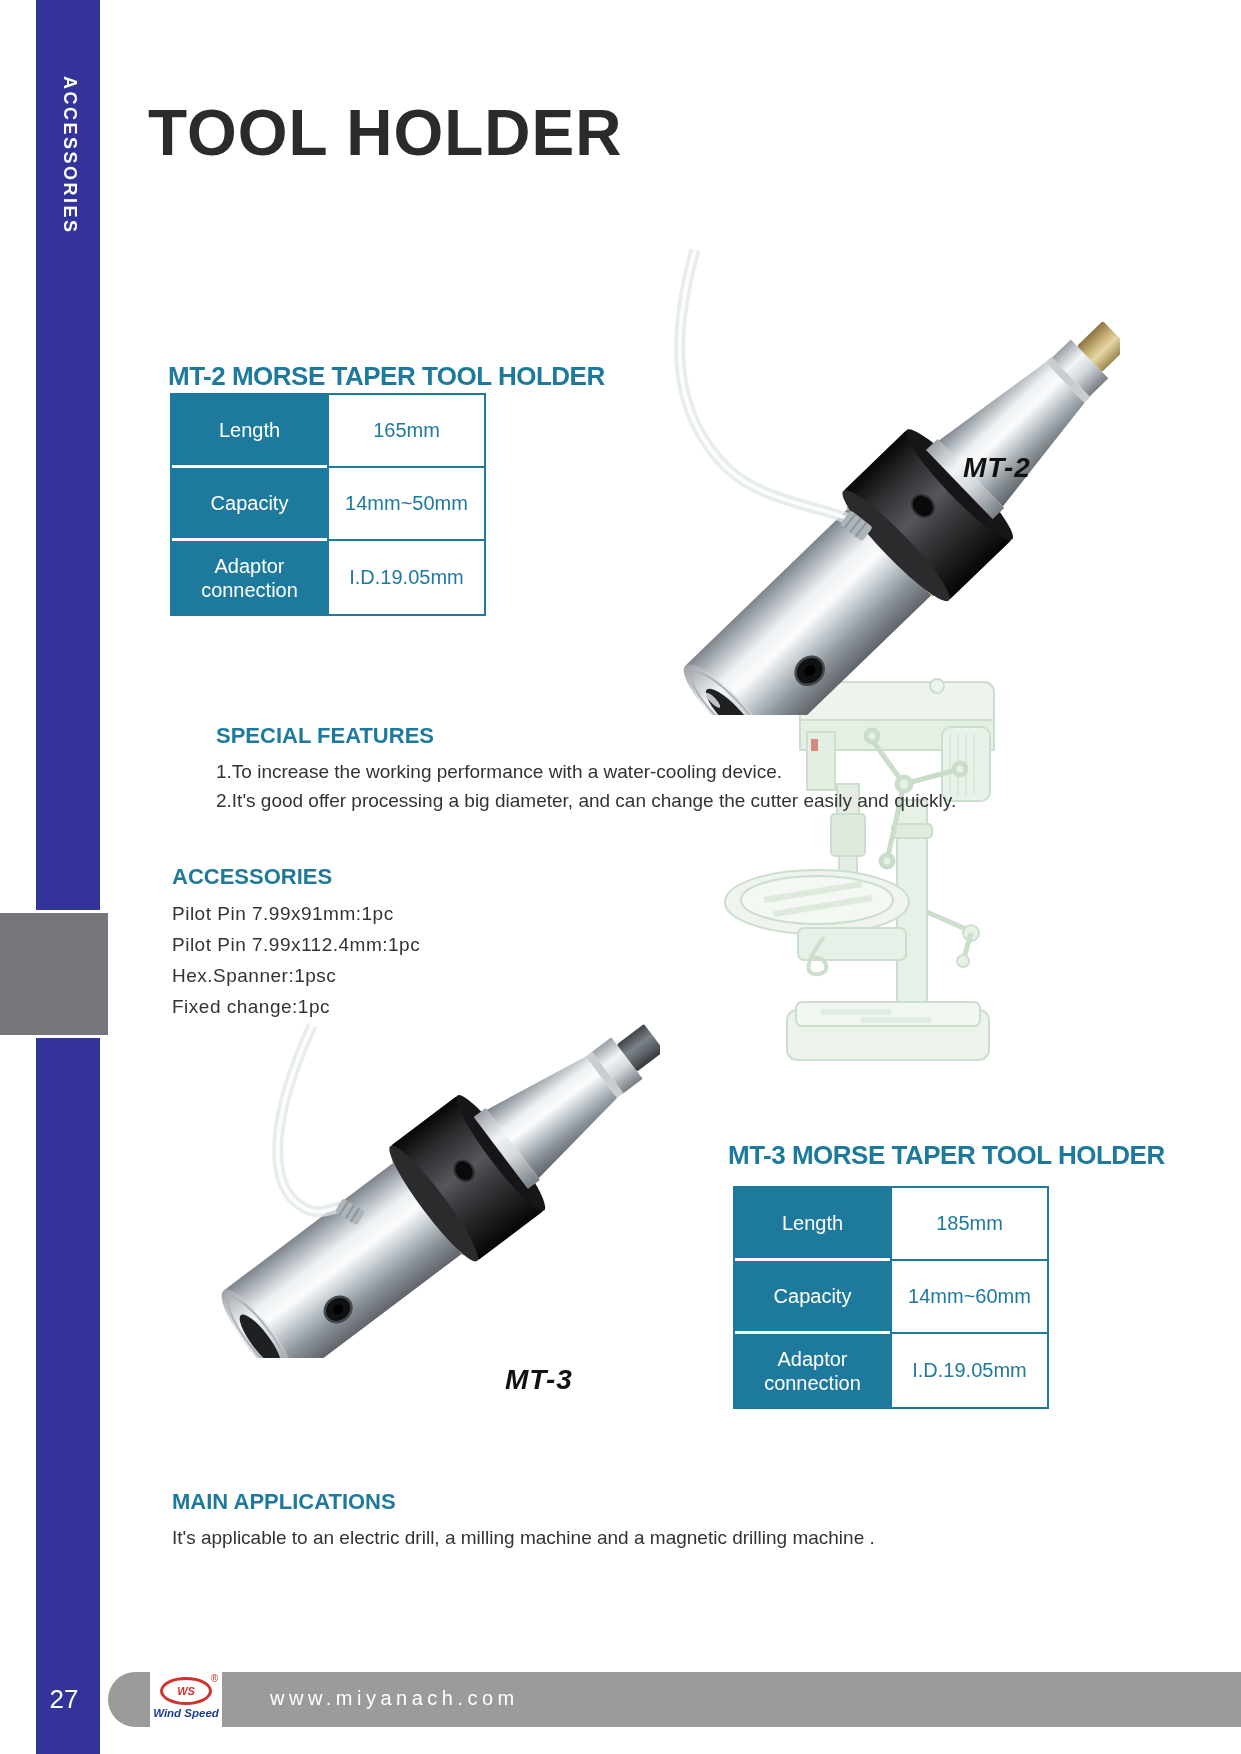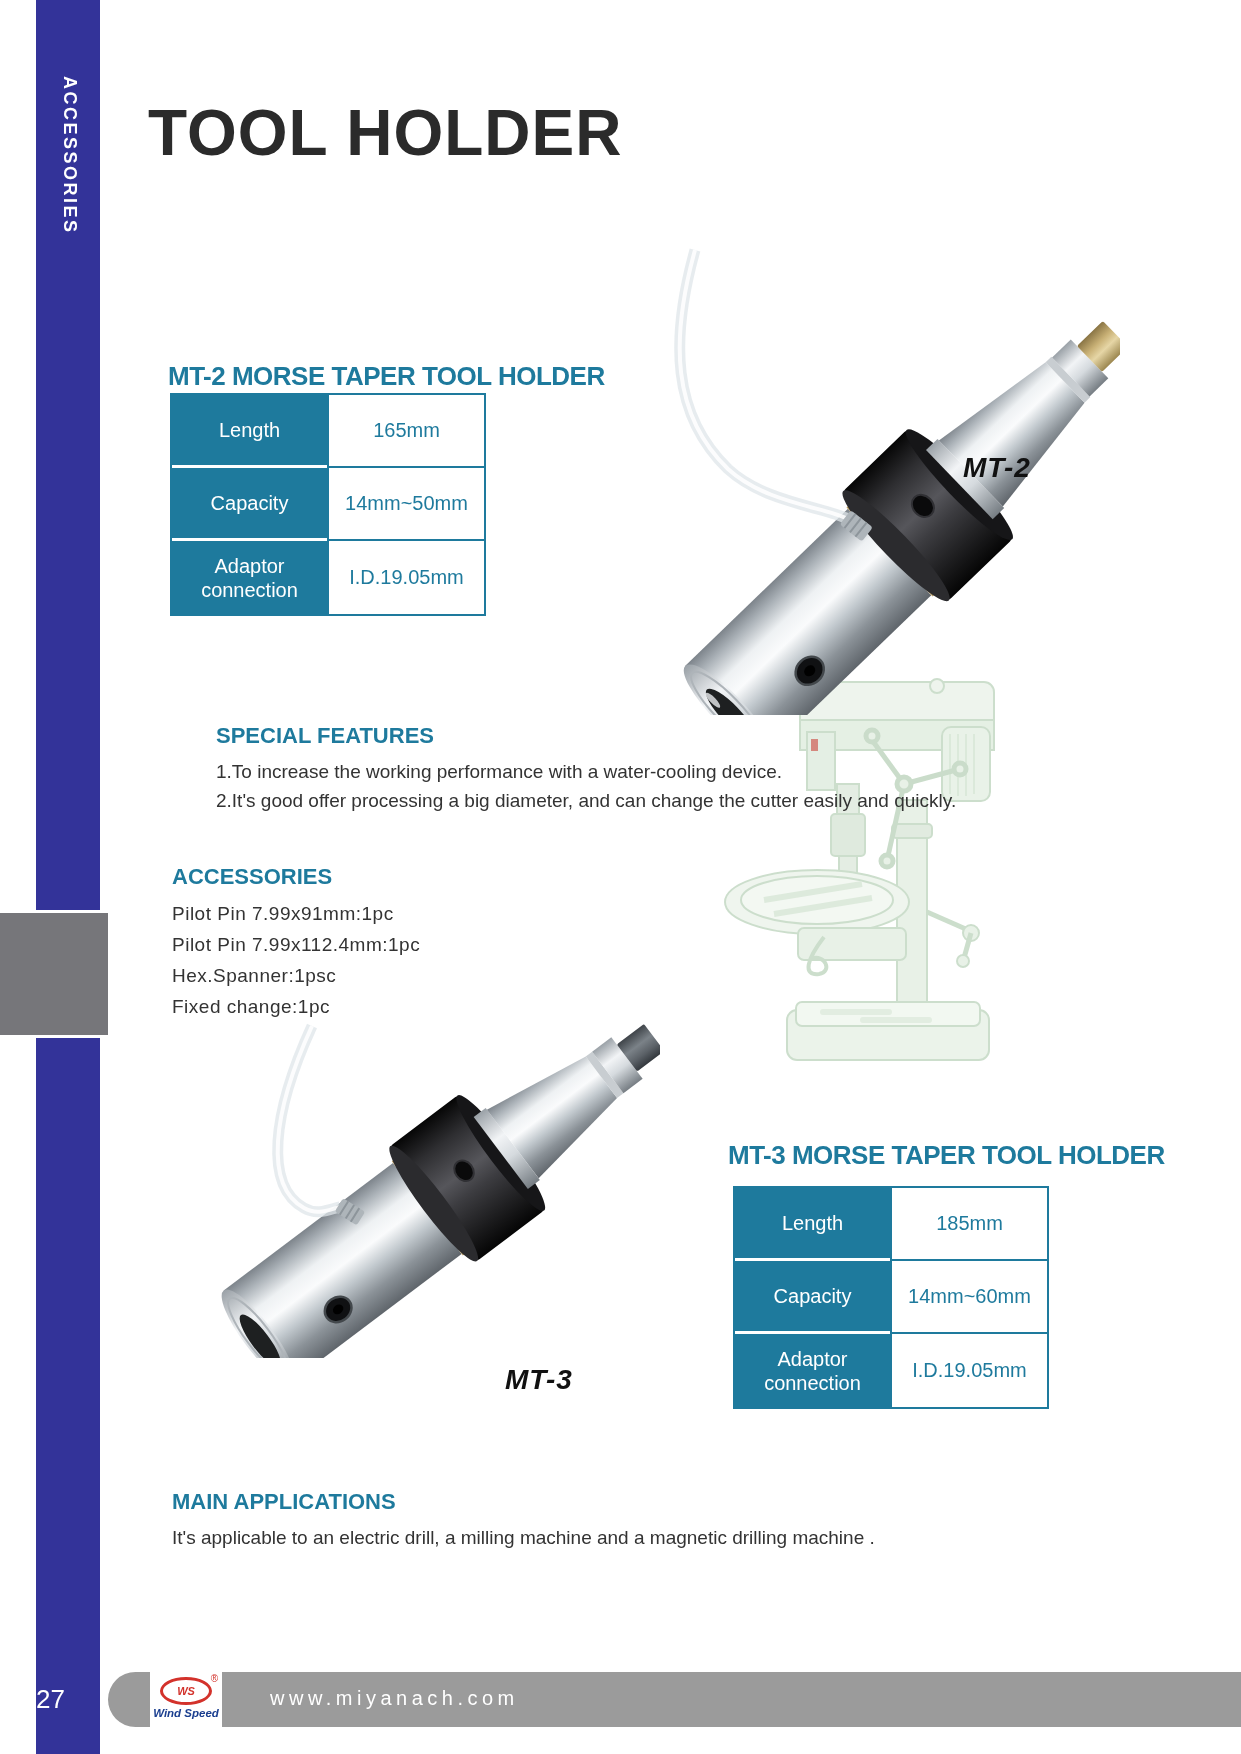--- a/index.html
+++ b/index.html
@@ -48,21 +48,21 @@
   .footer-bar{position:absolute;left:108px;top:1672px;width:1133px;height:55px;background:#9b9b9b;
         border-radius:28px 0 0 28px;z-index:2;}
   .logo-box{position:absolute;left:150px;top:1672px;width:72px;height:55px;background:#ffffff;z-index:3;
         text-align:center;}
   .ws-oval{position:relative;margin:5px auto 0 auto;width:52px;height:28px;border:3px solid #D3322B;
         border-radius:50%;box-sizing:border-box;display:flex;align-items:center;justify-content:center;}
   .ws-initials{color:#D3322B;font-weight:bold;font-style:italic;font-size:11px;letter-spacing:0;}
   .ws-reg{position:absolute;right:-9px;top:-7px;color:#D3322B;font-size:10px;font-style:normal;}
   .ws-name{color:#1A3E8F;font-weight:bold;font-style:italic;font-size:11.5px;margin-top:2px;}
   .site-text{position:absolute;left:270px;top:1687px;color:#ffffff;font-size:20px;letter-spacing:4.5px;z-index:3;}
-  .page-num{position:absolute;left:36px;top:1684px;width:56px;color:#ffffff;
+  .page-num{position:absolute;left:36px;top:1684px;width:56px;text-align:center;color:#ffffff;
         font-size:26px;z-index:4;}
 </style>
 </head>
 <body>
 
 <div class="page">
 
   <div class="side-strip"></div>
   <div class="side-label">ACCESSORIES</div>
   <div class="gray-box"></div>

